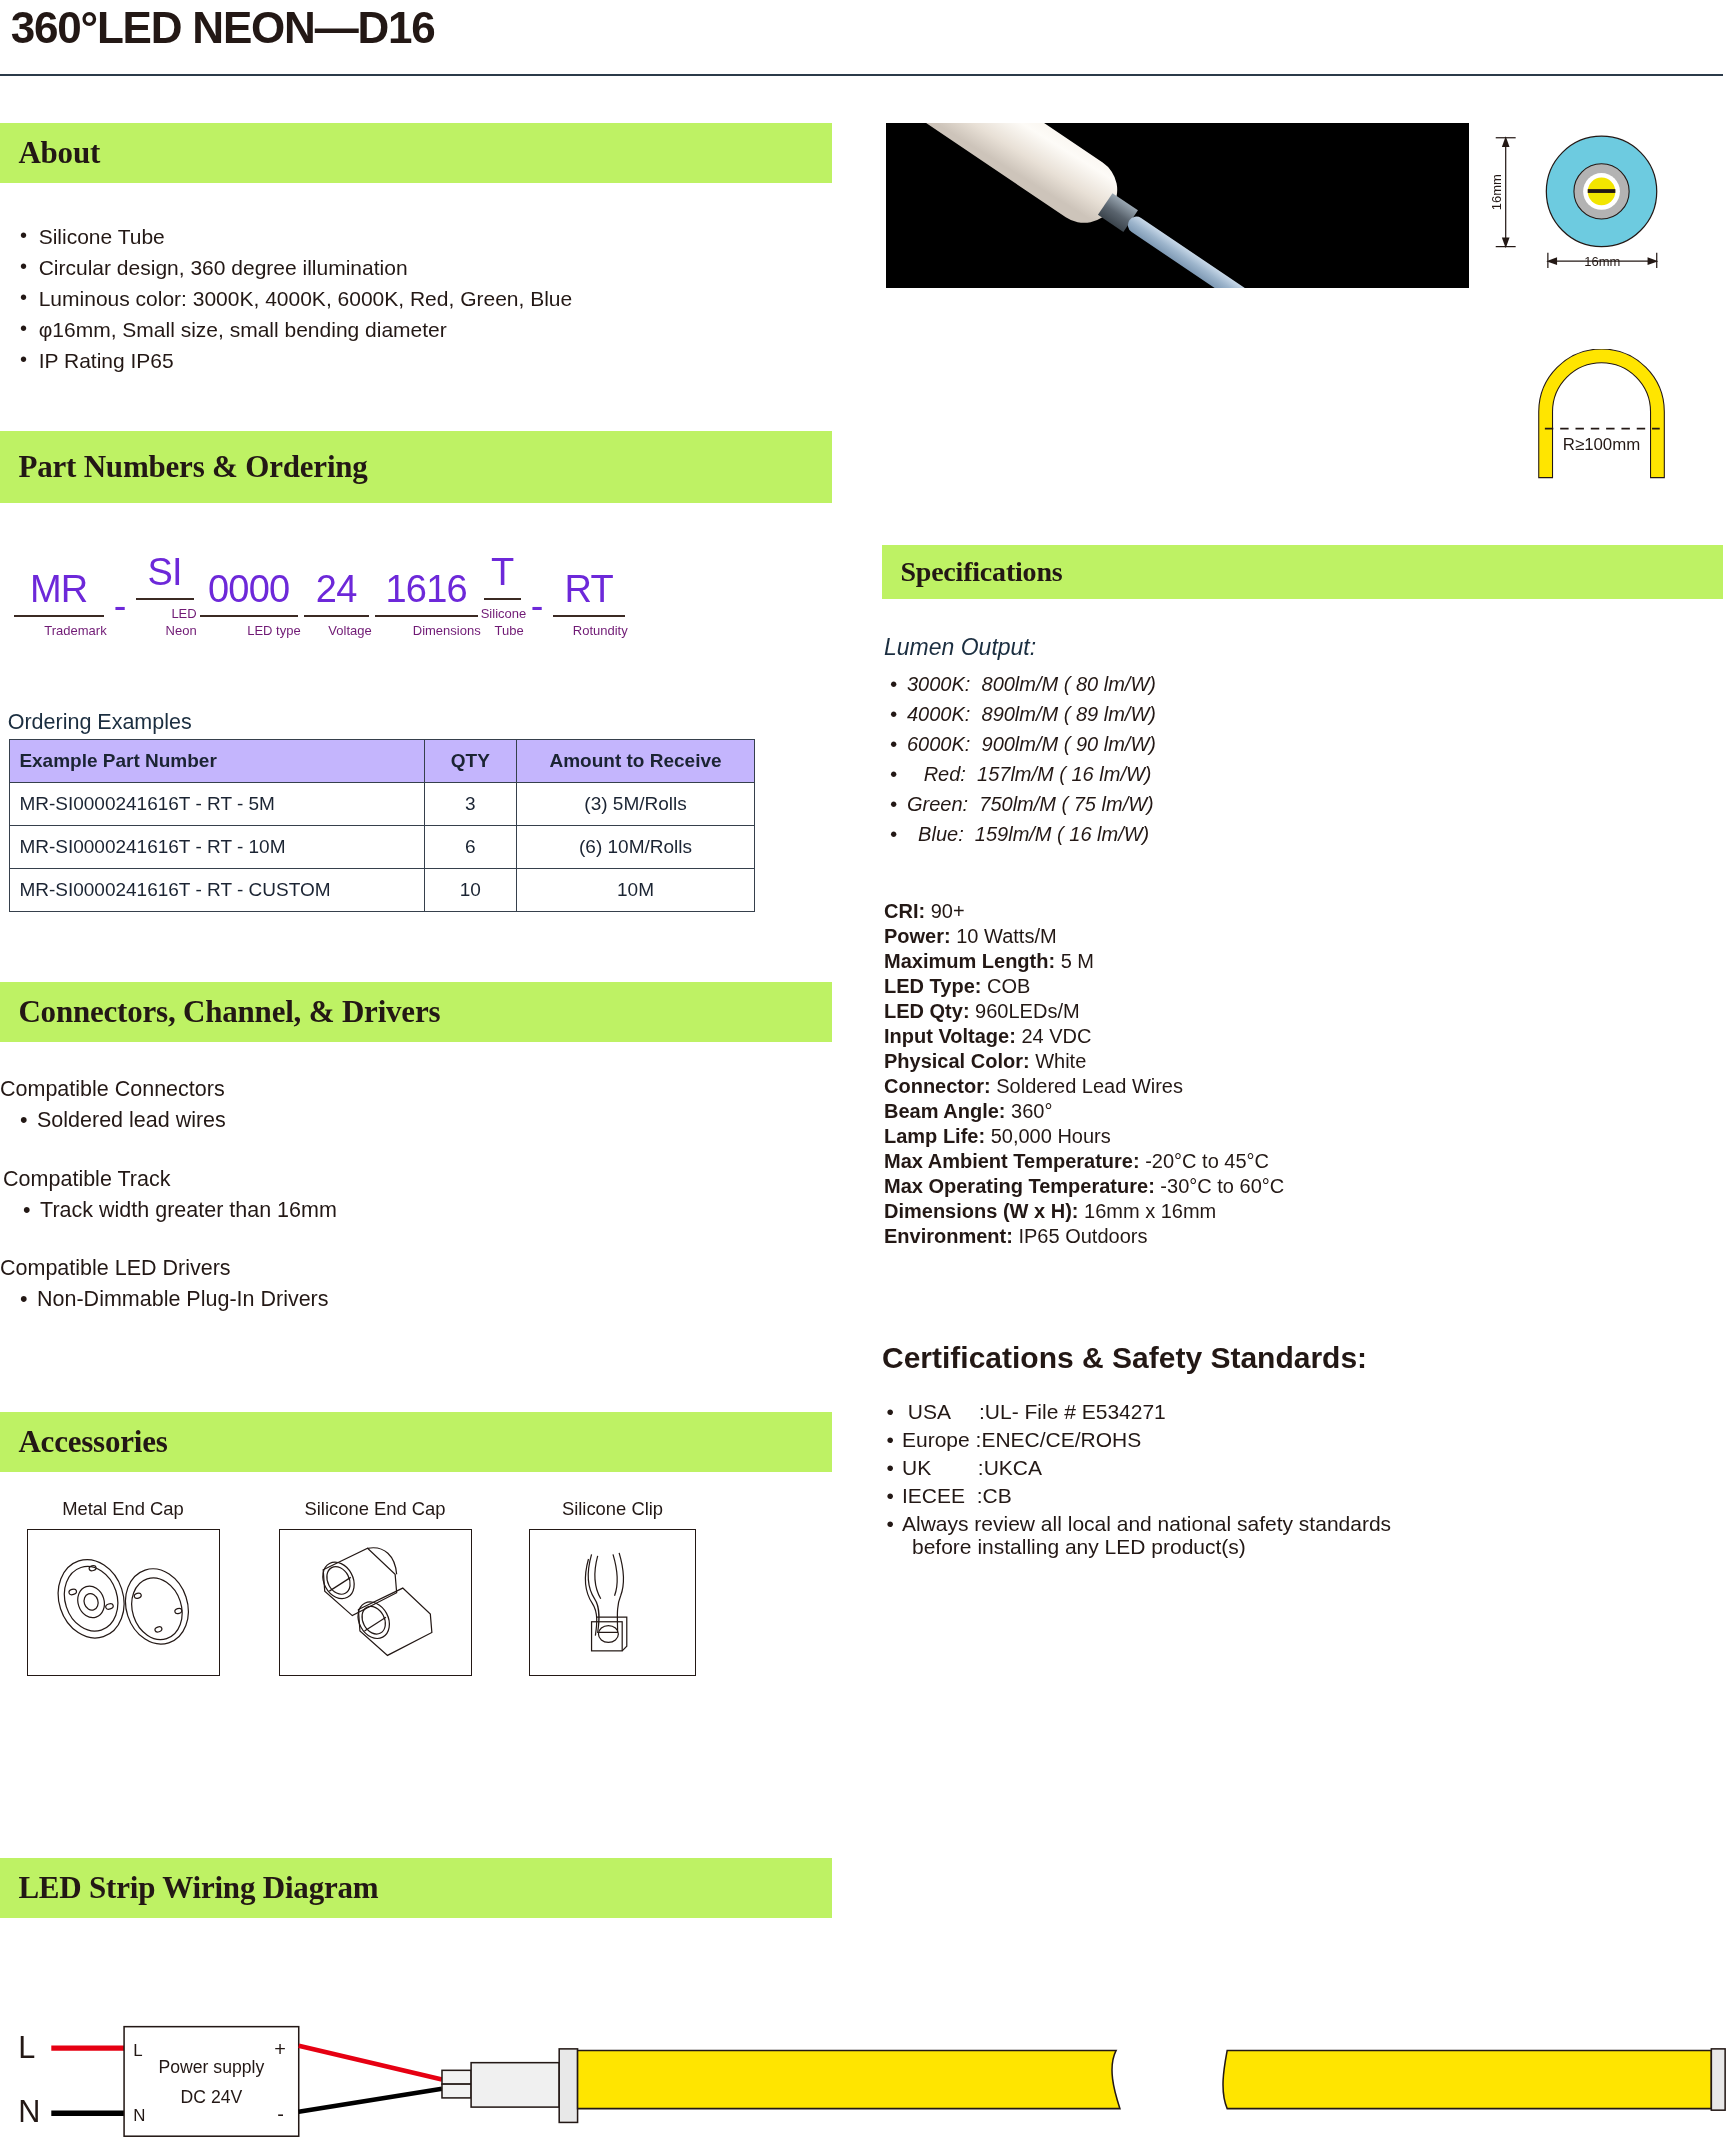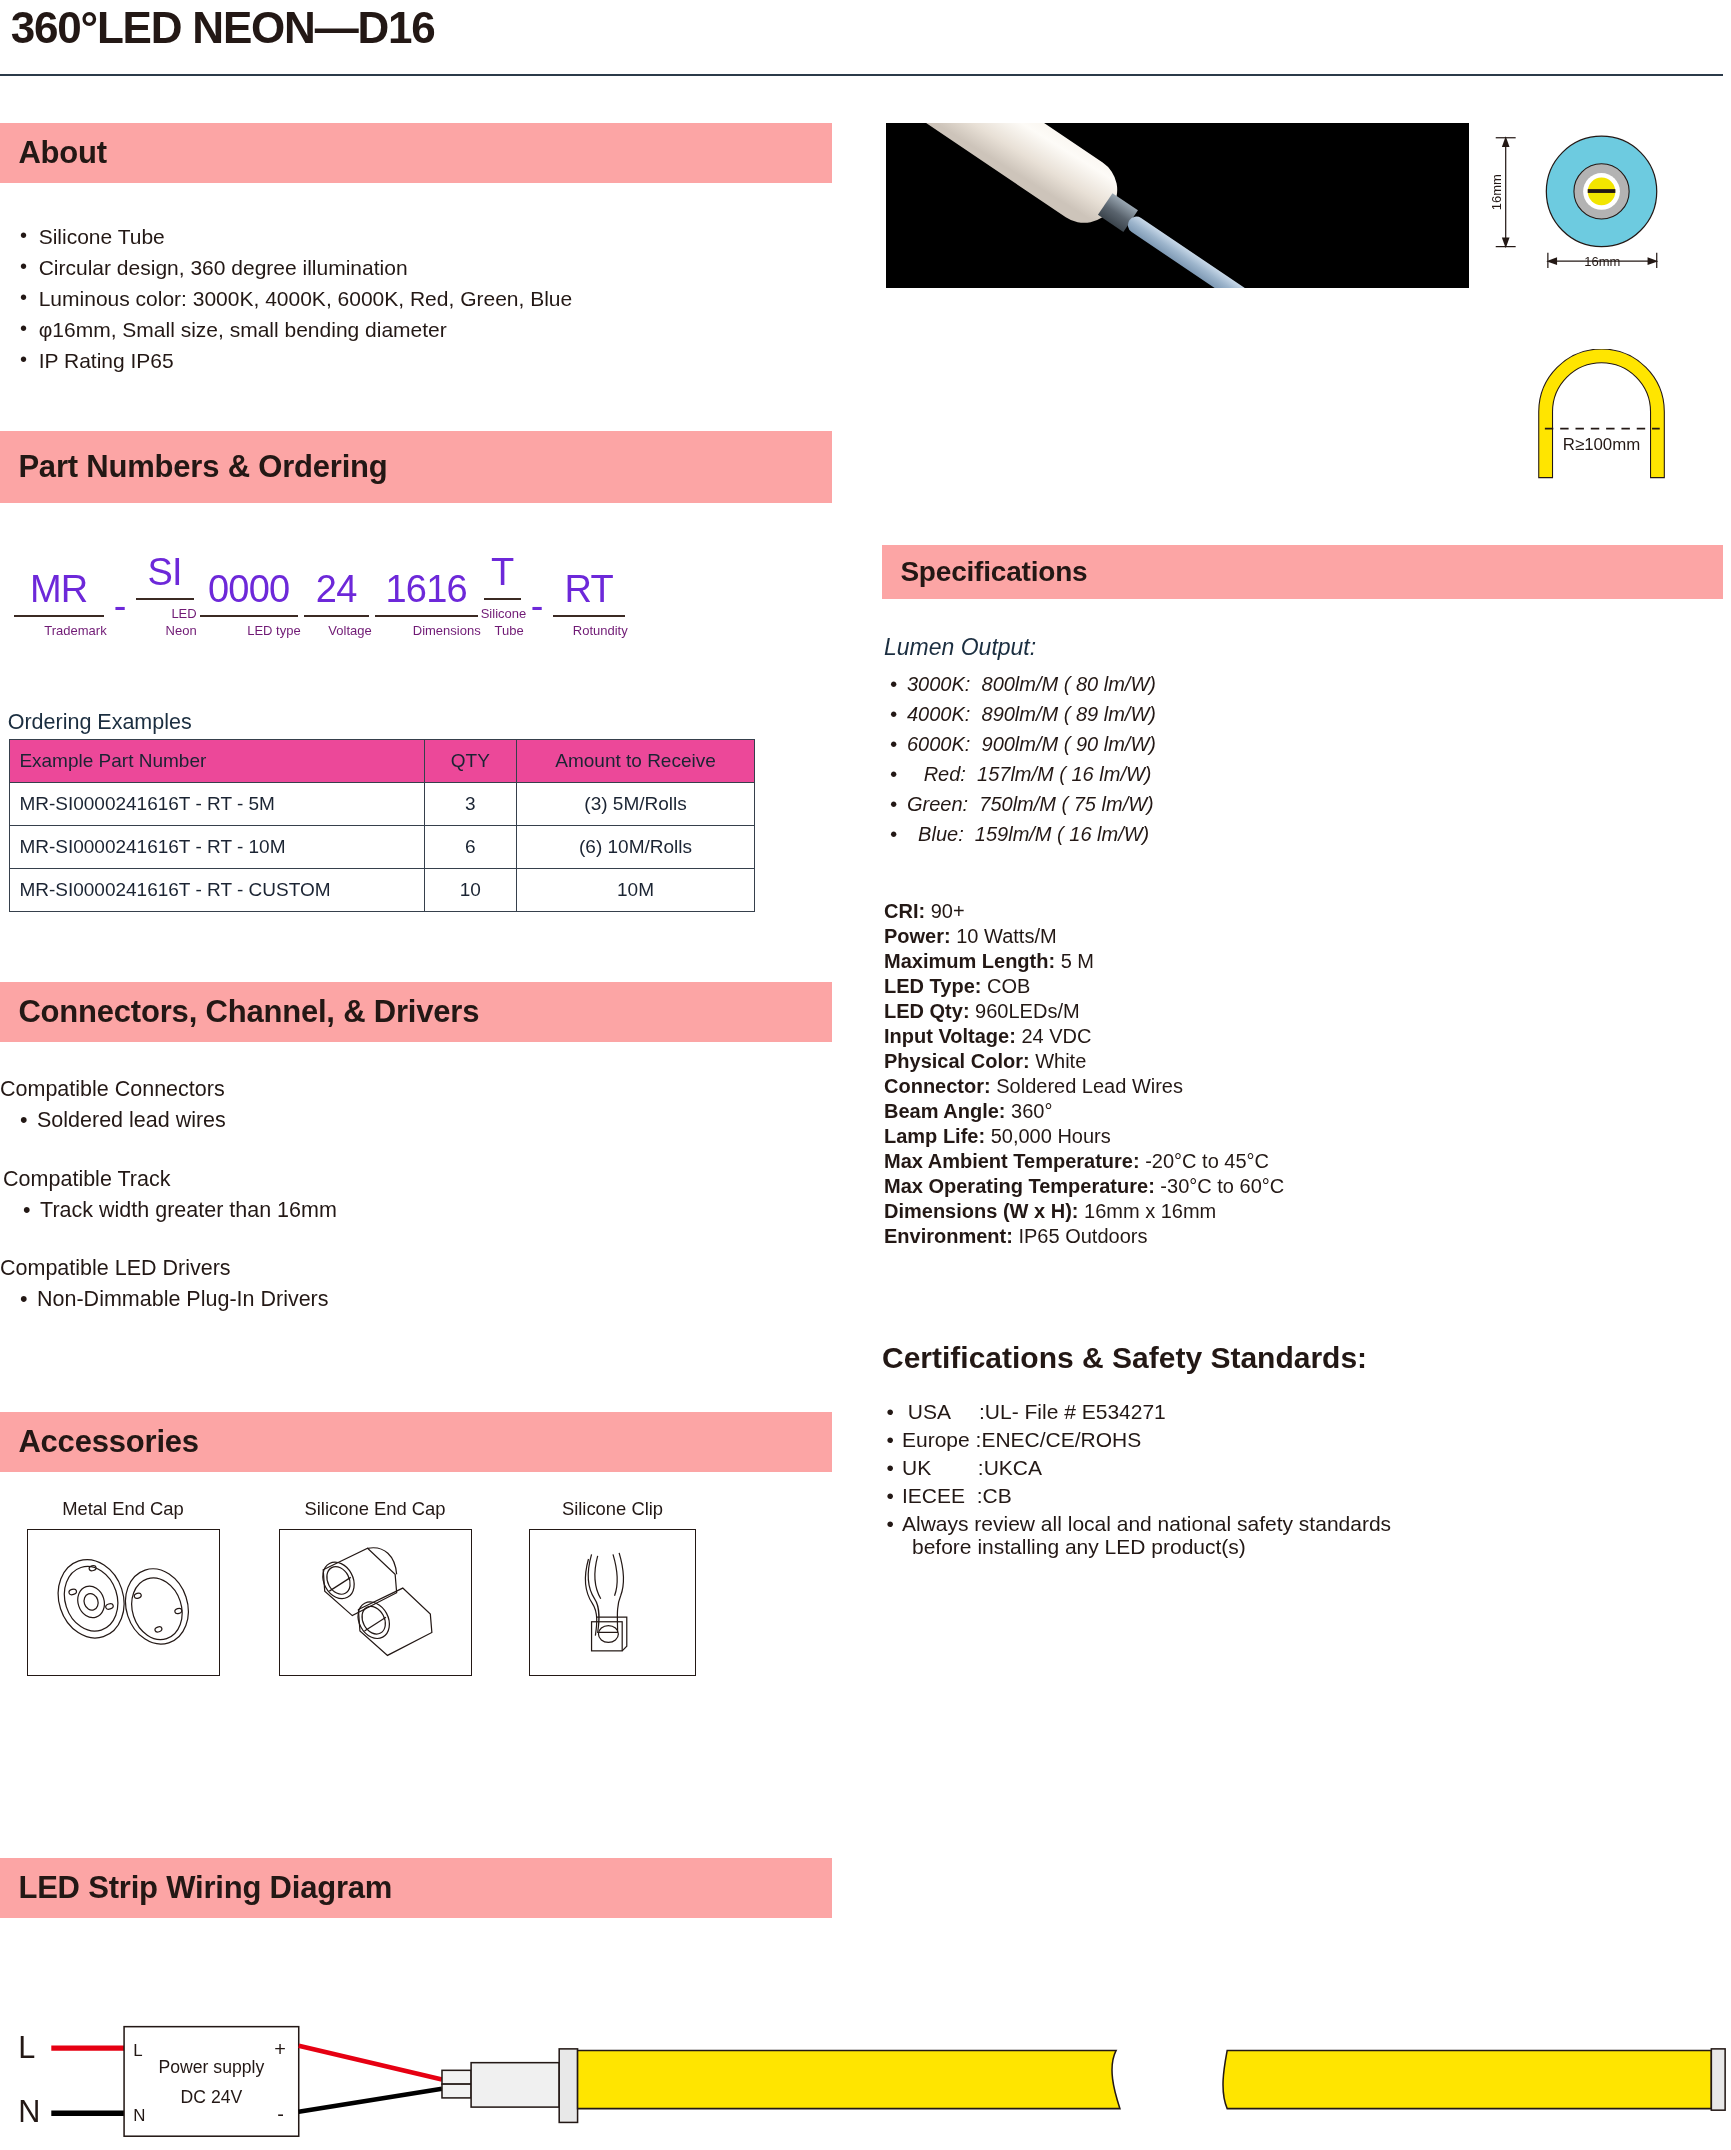--- a/index.html
+++ b/index.html
@@ -19,22 +19,22 @@
     font-size: 44px; font-weight: bold; letter-spacing: -1.2px;
     color: #231815; white-space: nowrap;
   }
   .title-rule {
     position: absolute; left: 0px; top: 74px; width: 1723px; height: 2.3px;
     background: #2b3a49;
   }
 
   
   .bar {
-    position: absolute; background: #fca5a5;
-    display: flex; align-items: center;
+    position: absolute; background: #bef264;
+    display: flex; align-items: center; font-family: Liberation Serif, serif;
   }
   .bar .bar-label {
     font-size: 31px; font-weight: bold; color: #231815;
     padding-left: 18.4px; letter-spacing: -0.2px; white-space: nowrap;
   }
   .bar.tight .bar-label { font-size: 28px; }
 
   
   .lst { position: absolute; }
   .lst li {
@@ -67,21 +67,21 @@
     font-size: 21.5px; color: #1b2e40;
   }
   table.ord {
     position: absolute; left: 9.2px; top: 739px;
     border-collapse: collapse; width: 746px;
     font-size: 19px; color: #1b2433;
   }
   table.ord th, table.ord td {
     border: 1.5px solid #36404c; padding: 7.7px 9.2px; height: 43px;
   }
-  table.ord thead th { background: #ec4899; font-weight: normal; text-align: left; }
+  table.ord thead th { background: #c4b5fd; font-weight: bold; text-align: left; }
   table.ord thead th.c, table.ord td.c { text-align: center; }
   table.ord td.pn { text-align: left; }
   .col-pn { width: 414px; }
   .col-qty { width: 92px; }
   .col-amt { width: 238px; }
 
   
   .grp { position: absolute; font-size: 21.5px; color: #231815; line-height: 31px; }
   .grp .sub { padding-left: 37px; position: relative; }
   .grp .sub:before { content: "\2022"; position: absolute; left: 20px; }

